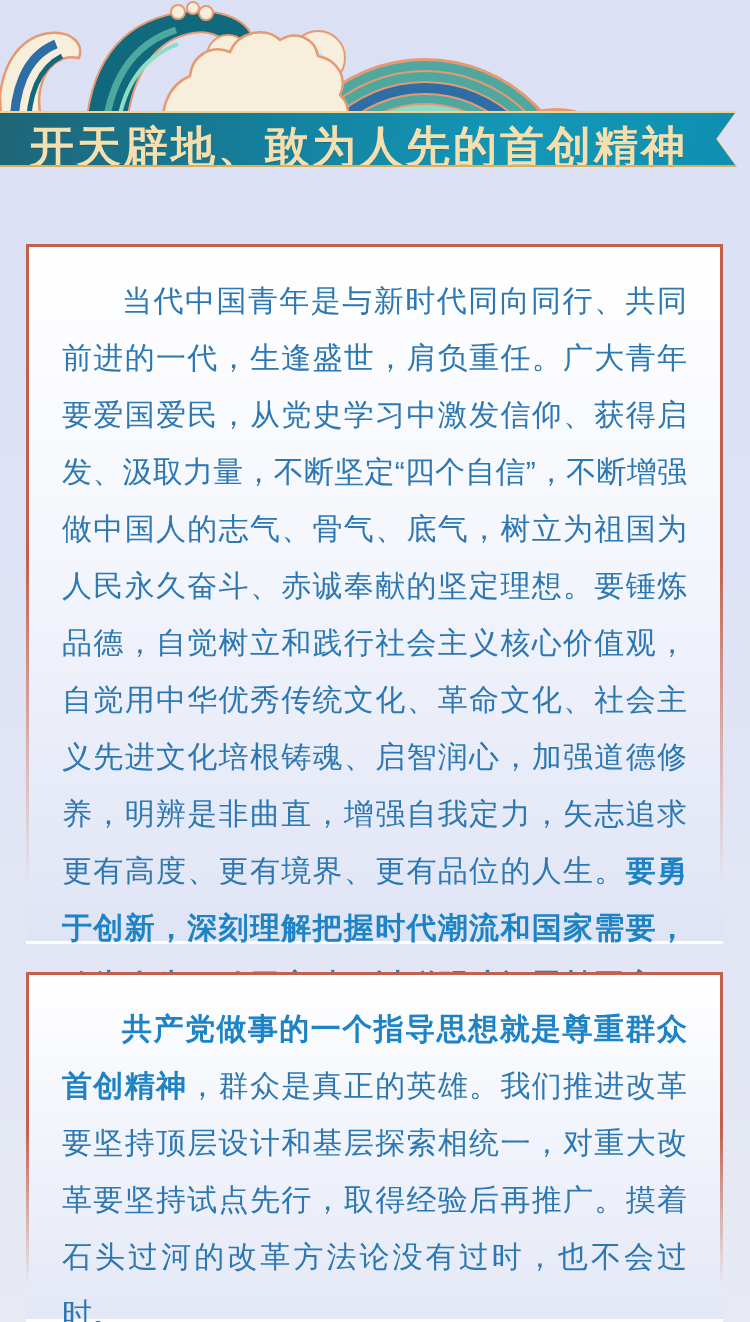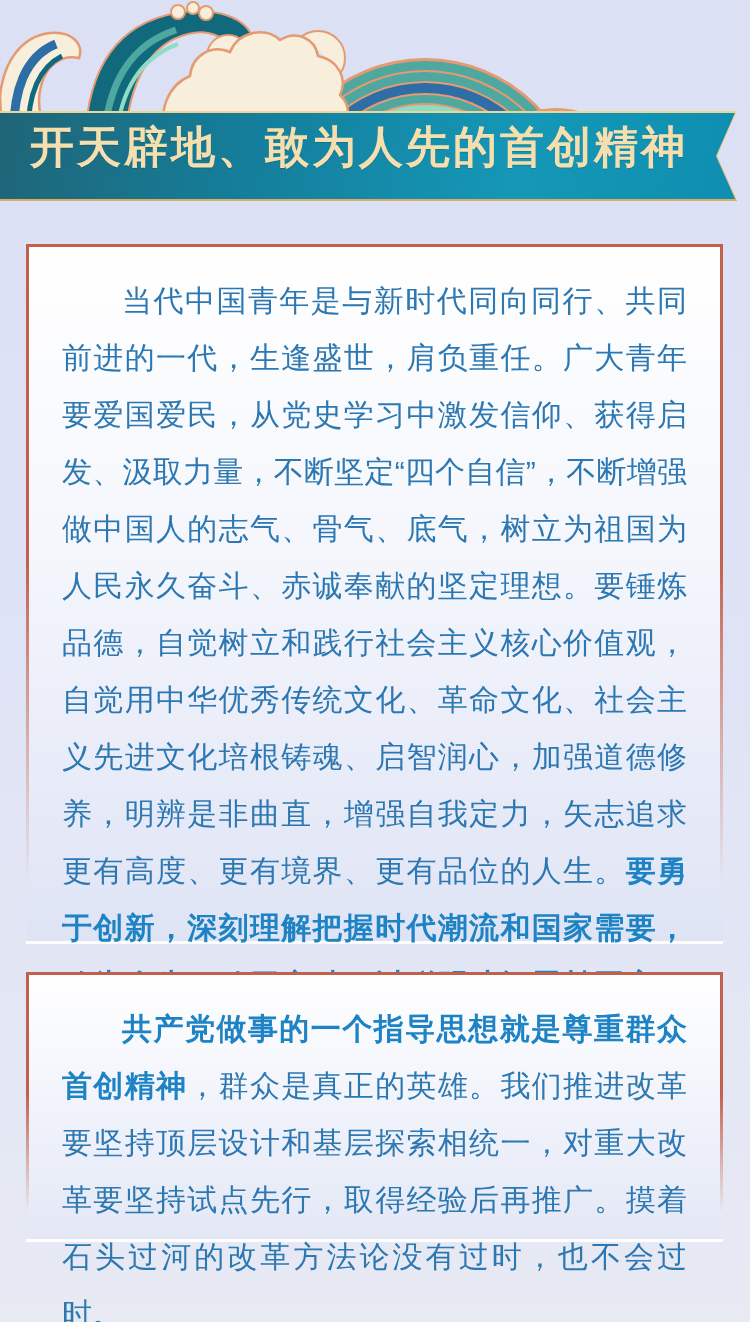--- a/index.html
+++ b/index.html
@@ -3,21 +3,21 @@
 <meta charset="utf-8">
 <style>
   html,body{margin:0;padding:0;}
   body{
     width:750px;height:1322px;position:relative;overflow:hidden;
     background:linear-gradient(180deg,#dbe0f5 0%,#dde2f6 40%,#e7eaf3 100%);
     font-family:"Liberation Sans","DejaVu Sans",sans-serif;
   }
   .wave-wrap{position:absolute;top:0;left:0;width:750px;height:140px;z-index:1;}
   .banner{
-    position:absolute;top:111px;left:0;width:737px;height:90px;z-index:2;
+    position:absolute;top:111px;left:0;width:737px;height:56px;z-index:2;
     background:linear-gradient(180deg,#f0d492,#d8ae5f);
     clip-path:polygon(0 0,100% 0,calc(100% - 20px) 50%,100% 100%,0 100%);
   }
   .banner-inner{
     position:absolute;top:2px;left:0;right:2px;bottom:2px;
     background:linear-gradient(100deg,#1f6577 0%,#147f9c 35%,#1597b7 70%,#0e8fb1 100%);
     clip-path:polygon(0 0,100% 0,calc(100% - 19px) 50%,100% 100%,0 100%);
   }
   .banner-title{
     position:absolute;top:0;left:30px;right:40px;height:67px;line-height:69px;
@@ -28,21 +28,21 @@
   .quote-card{
     position:absolute;left:26px;width:697px;box-sizing:border-box;
     border:3px solid;
   }
   .quote-card.first{
     top:244px;height:700px;
     border-image:linear-gradient(to bottom,#c2604c 0%,#c2604c 45%,rgba(194,96,76,0) 92%) 1;
     background:linear-gradient(180deg,#ffffff 0%,#f4f6fc 45%,#dfe4f5 100%);
   }
   .quote-card.second{
-    top:972px;height:270px;
+    top:972px;height:350px;
     border-image:linear-gradient(to bottom,#c2604c 0%,#c2604c 45%,rgba(194,96,76,0) 90%) 1;
     background:linear-gradient(180deg,#ffffff 0%,#eef1fa 60%,#e4e8f5 100%);
   }
   .quote-text{
     margin:0;padding:25px 33px 0 33px;
     font-size:30px;line-height:57px;color:#2d78b2;
     text-align:justify;text-indent:2em;
   }
   .quote-text .bold{font-weight:700;color:#1d83c4;}
   .attribution{

